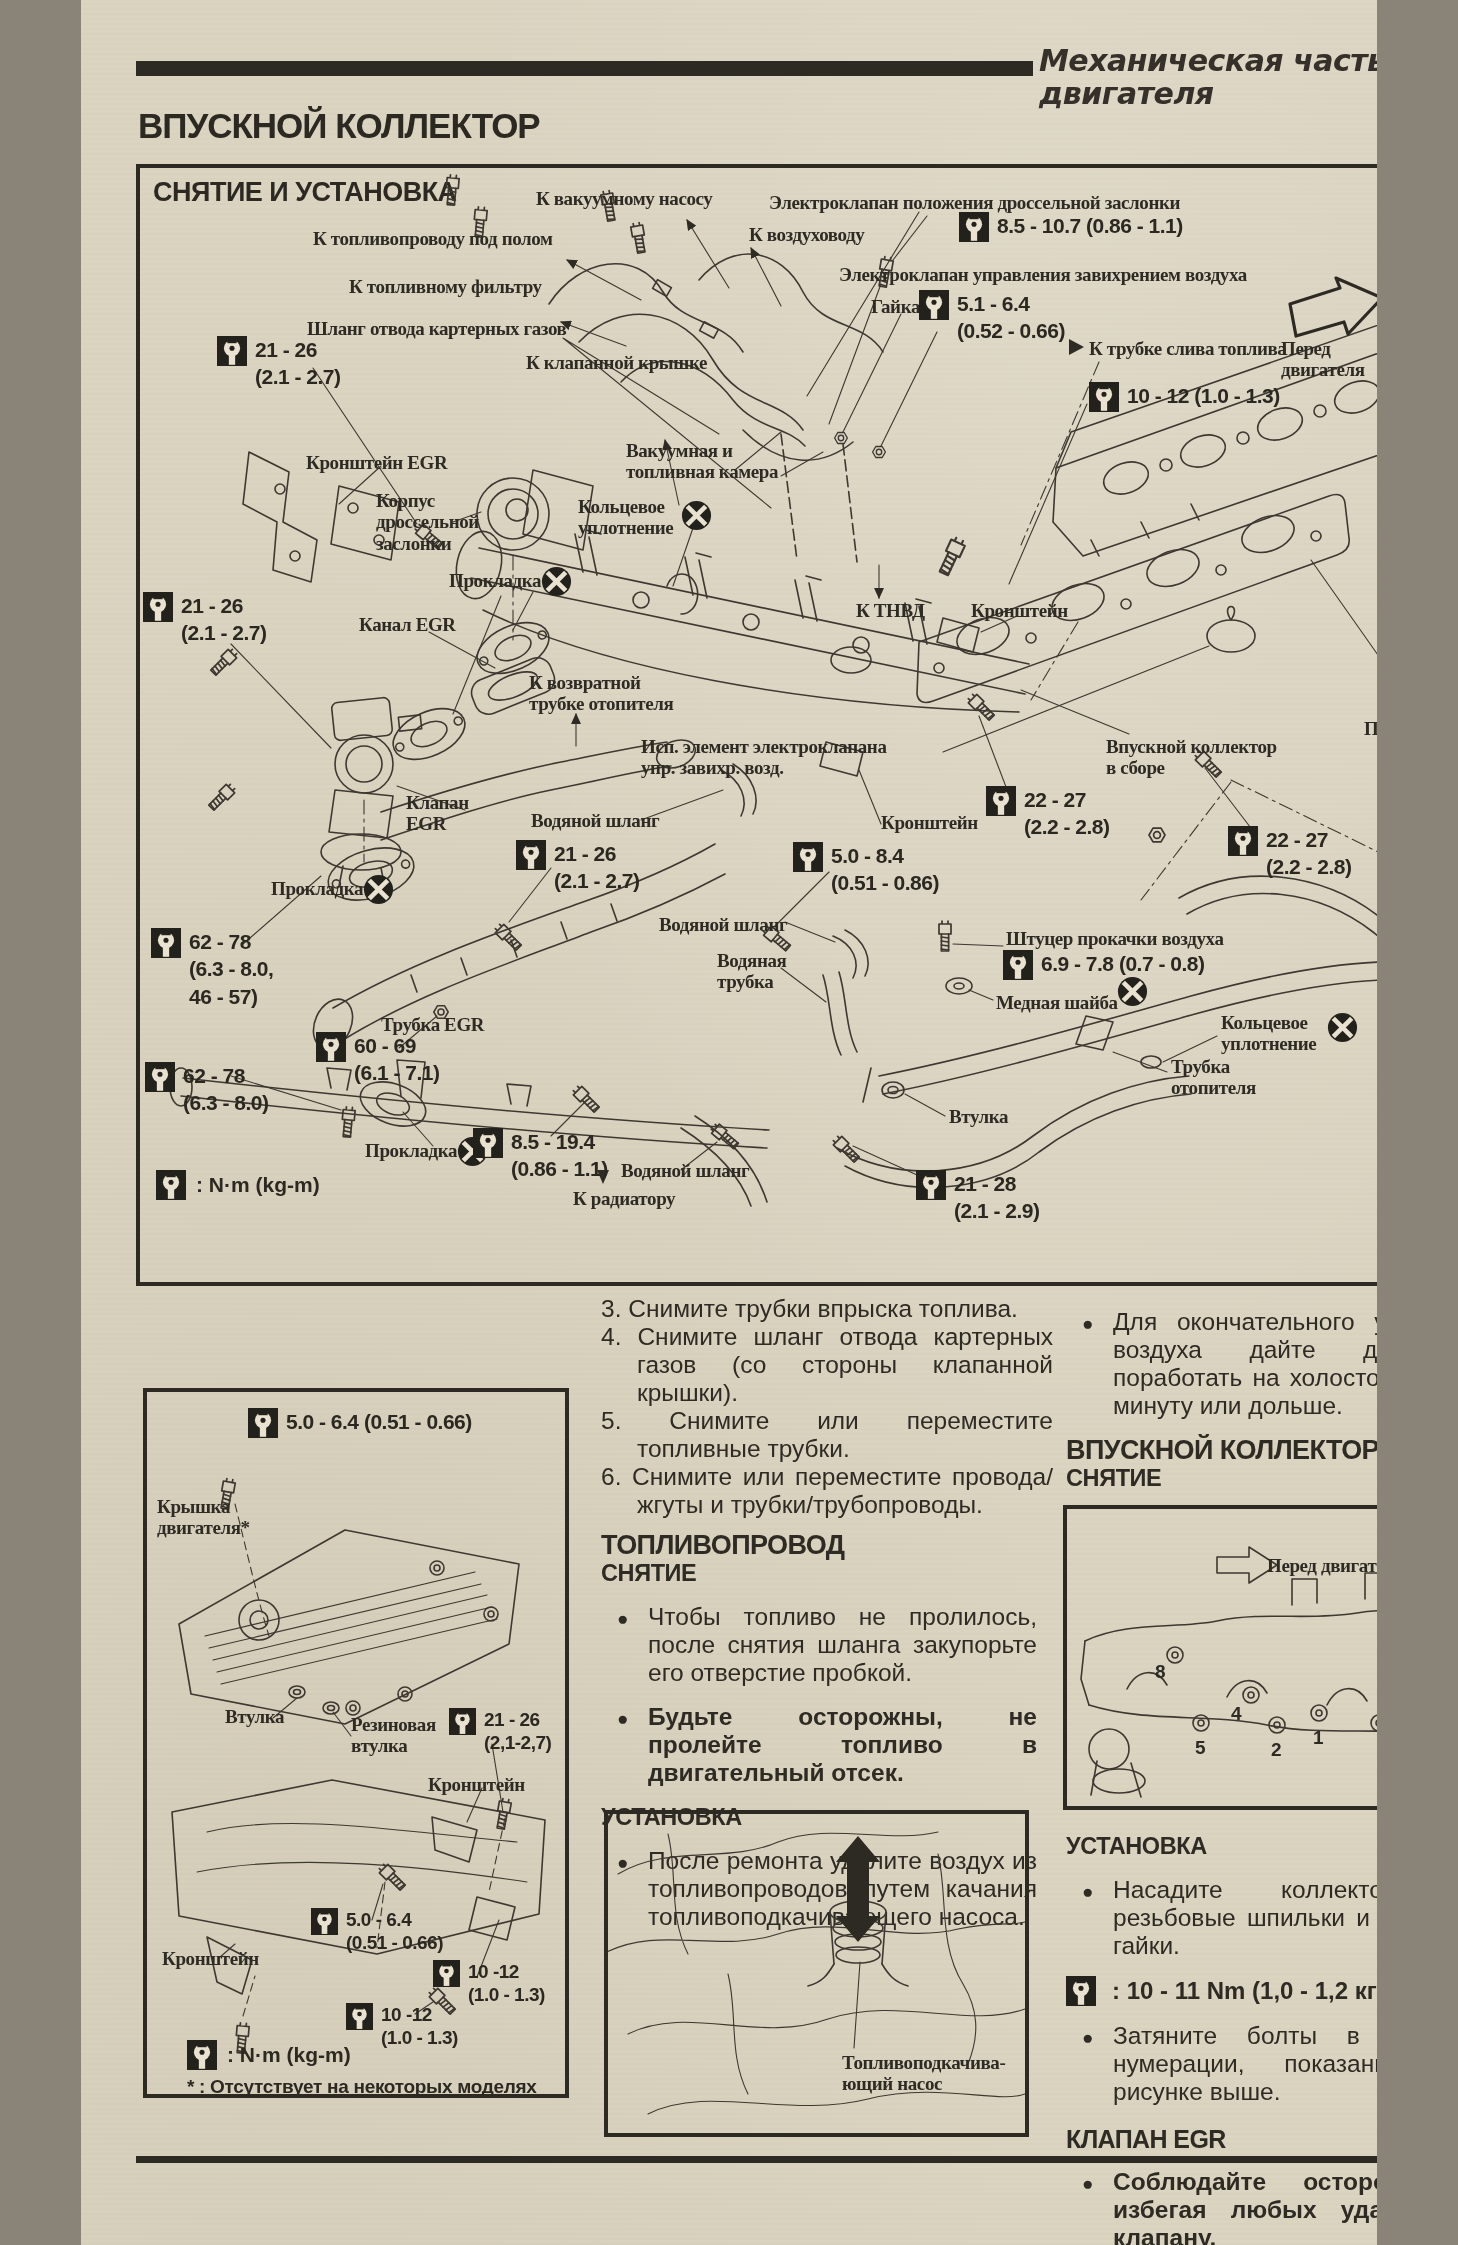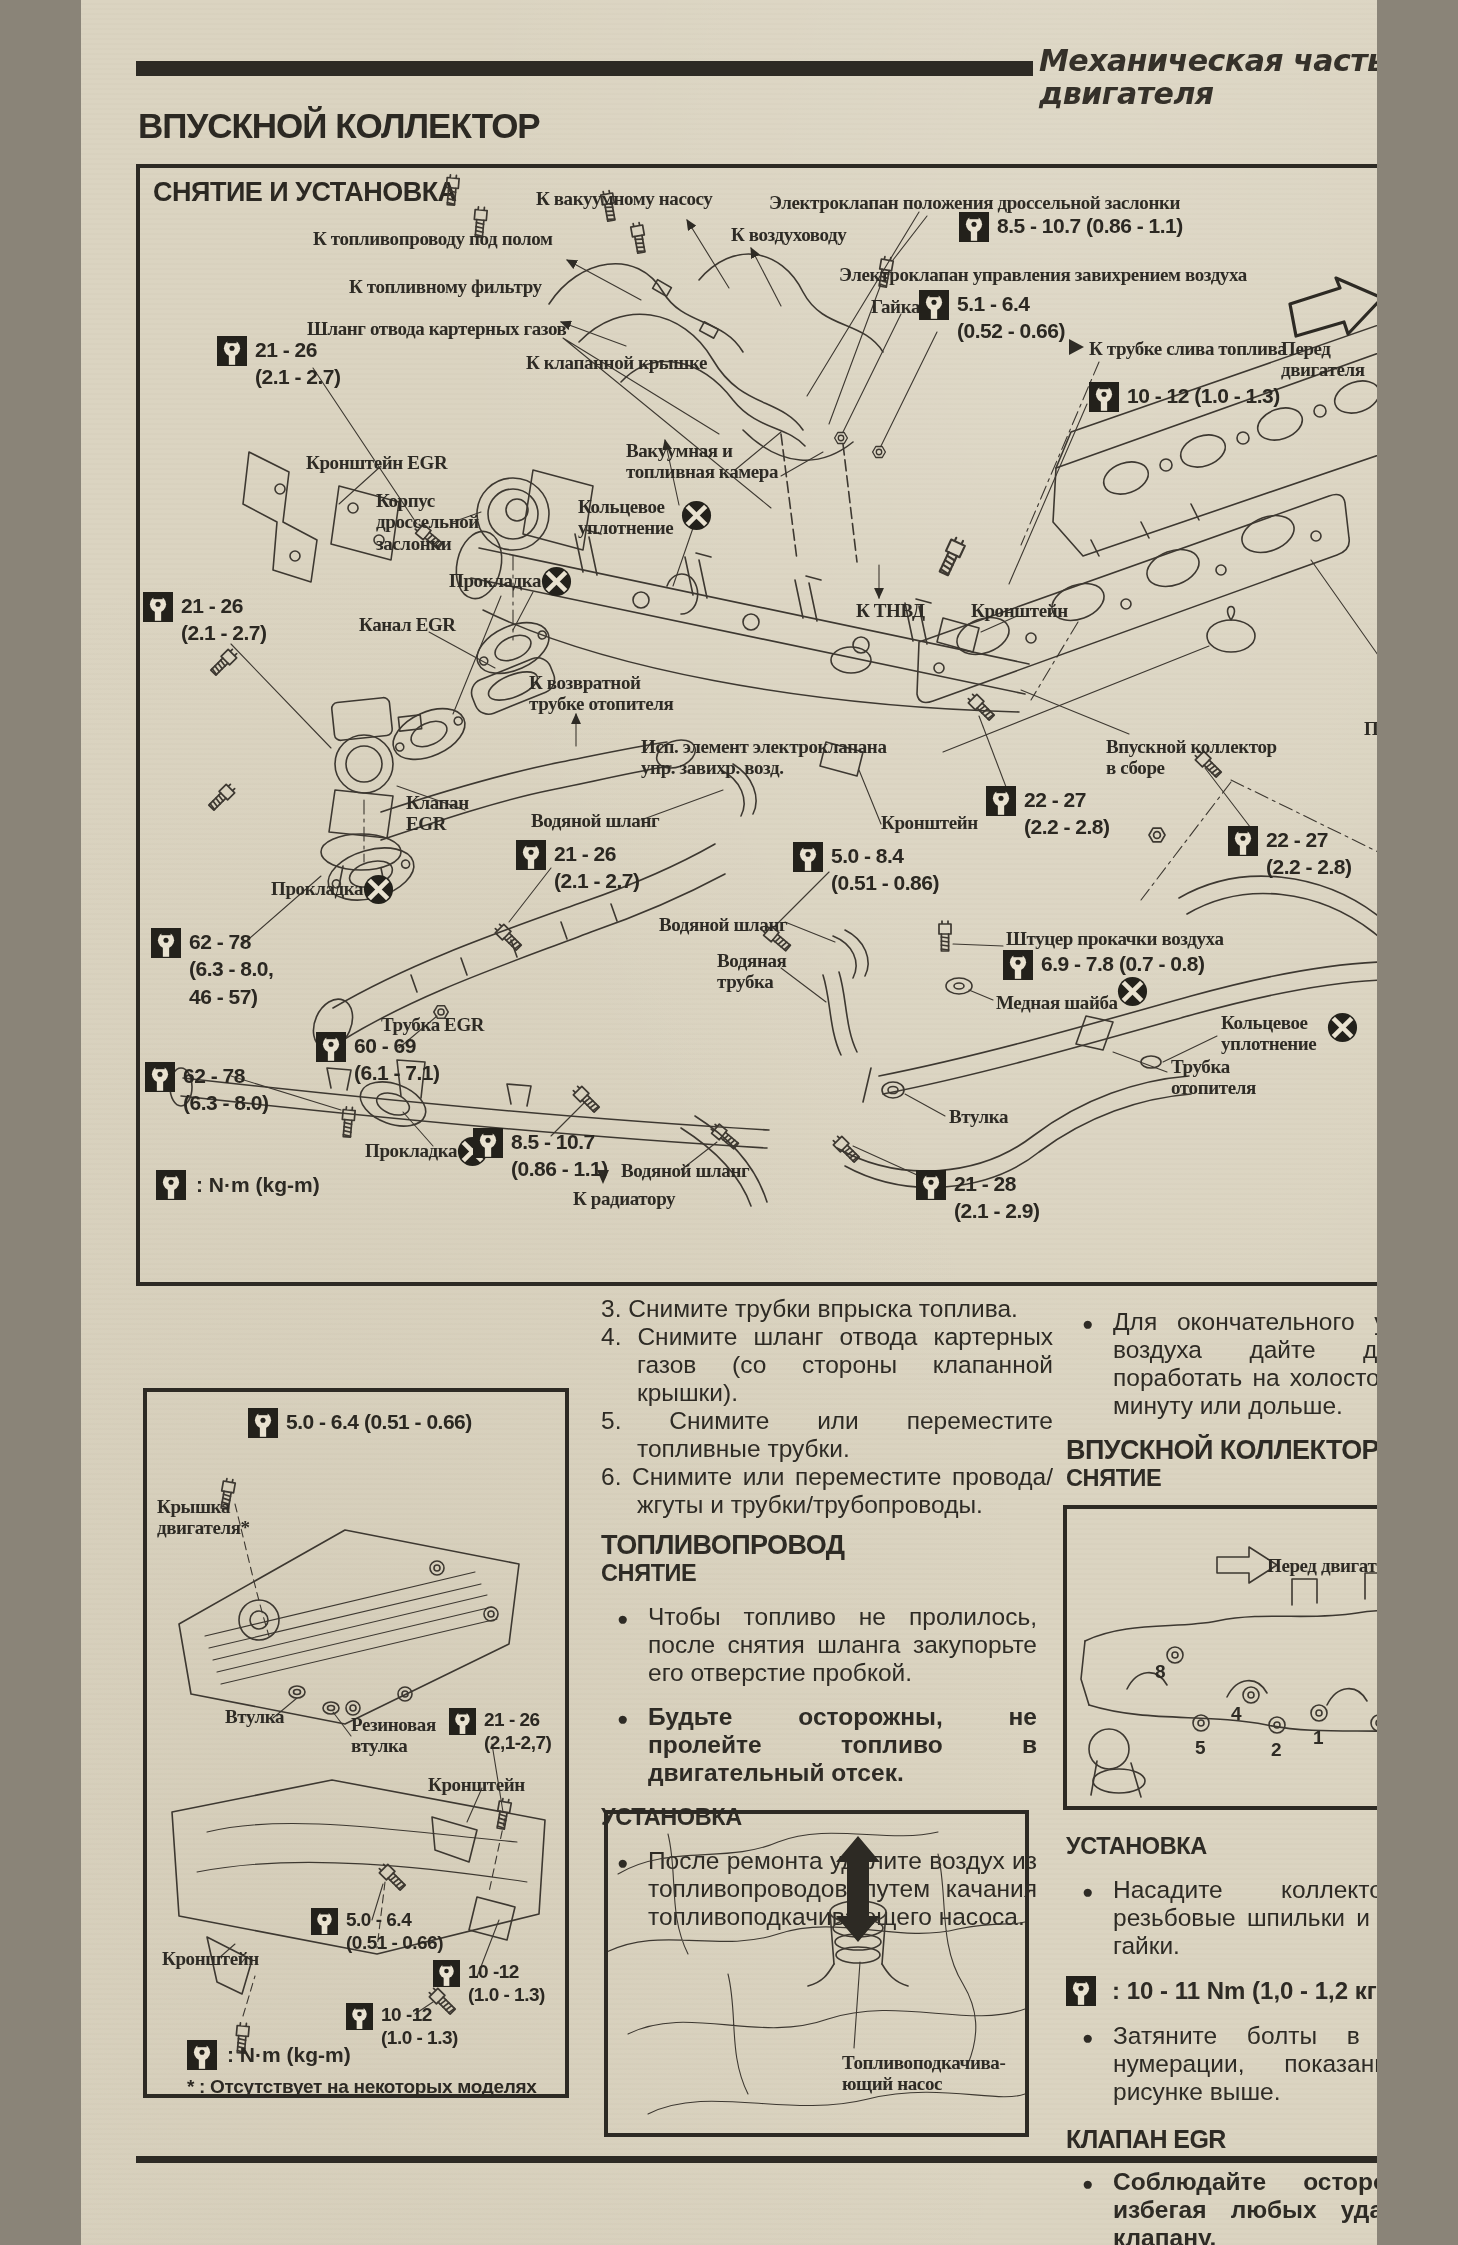--- a/index.html
+++ b/index.html
@@ -335,21 +335,21 @@
       <path d="M318,1048 L356,1016"></path>
       <path d="M162,944 L240,876"></path>
       <path d="M150,1076 L260,1110"></path>
     </g>
     <path d="M516,1170 L528,1170 L522,1184 Z" fill="#2e2b25" stroke="none"></path>
   </svg>
 
   <div>
     <div class="lbl" style="left:455px;top:188px">К вакуумному насосу</div>
     <div class="lbl" style="left:688px;top:192px">Электроклапан положения дроссельной заслонки</div>
-    <div class="lbl" style="left:650px;top:224px">К воздуховоду</div>
+    <div class="lbl" style="left:668px;top:224px">К воздуховоду</div>
     <div class="lbl" style="left:232px;top:228px">К топливопроводу под полом</div>
     <div class="lbl" style="left:758px;top:264px">Электроклапан управления завихрением воздуха</div>
     <div class="lbl" style="left:268px;top:276px">К топливному фильтру</div>
     <div class="lbl" style="left:790px;top:296px">Гайка</div>
     <div class="lbl" style="left:226px;top:318px">Шланг отвода картерных газов</div>
     <div class="lbl" style="left:1200px;top:338px">Перед двигателя</div>
     <div class="lbl" style="left:1008px;top:338px">К трубке слива топлива</div>
     <span class="tri" style="left:988px;top:339px"></span>
     <div class="lbl" style="left:445px;top:352px">К клапанной крышке</div>
     <div class="lbl" style="left:545px;top:440px">Вакуумная и
@@ -521,21 +521,21 @@
       <div class="tqv">
           <span>60 - 69</span>
           <span>(6.1 - 7.1)</span>
         </div>
     </div>
     <div class="tq" style="left:392px;top:1128px">
       <svg class="wic">
           <use href="#wrsym"></use>
         </svg>
       <div class="tqv">
-          <span>8.5 - 10.7</span>
+          <span>8.5 - 19.4</span>
           <span>(0.86 - 1.1)</span>
         </div>
     </div>
     <div class="tq" style="left:922px;top:950px">
       <svg class="wic">
           <use href="#wrsym"></use>
         </svg>
       <div class="tqv">
           <span>6.9 - 7.8 (0.7 - 0.8)</span>
         </div>

